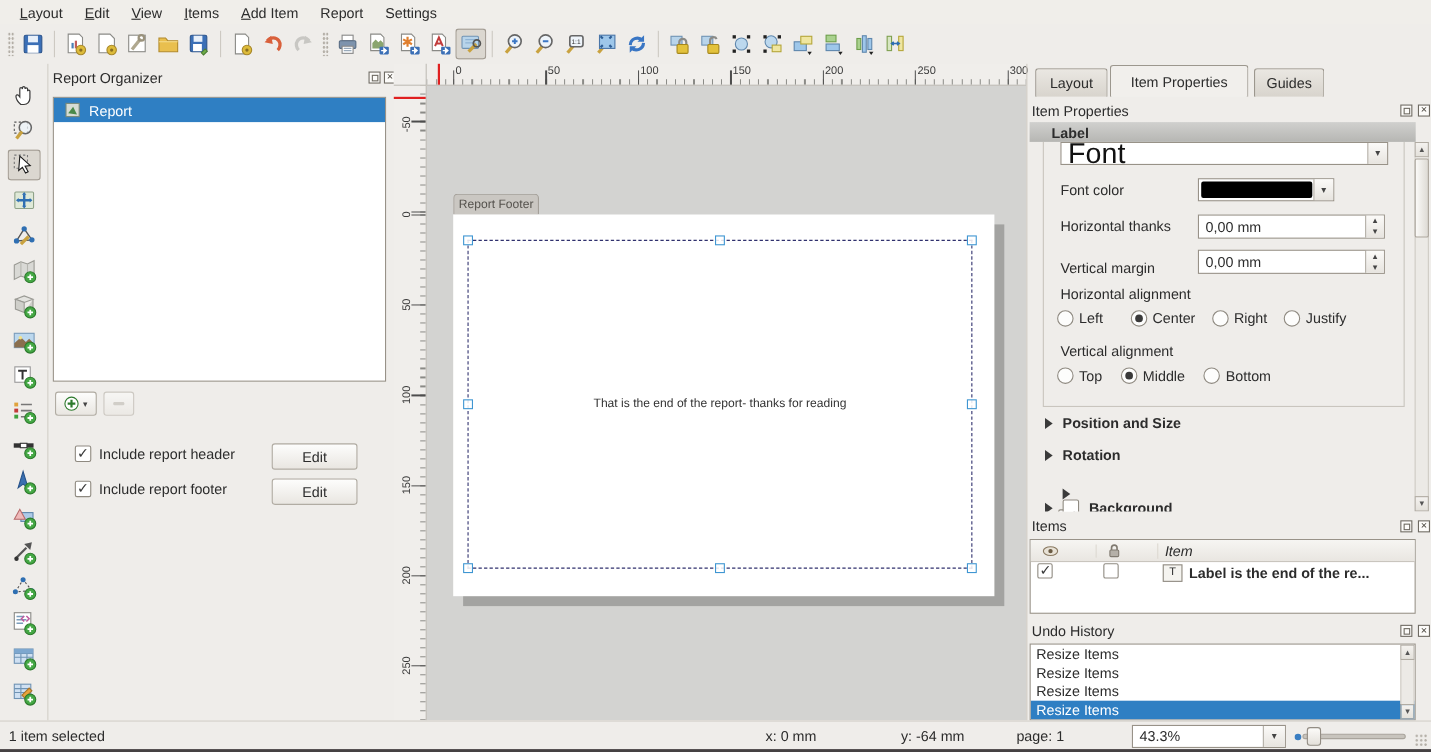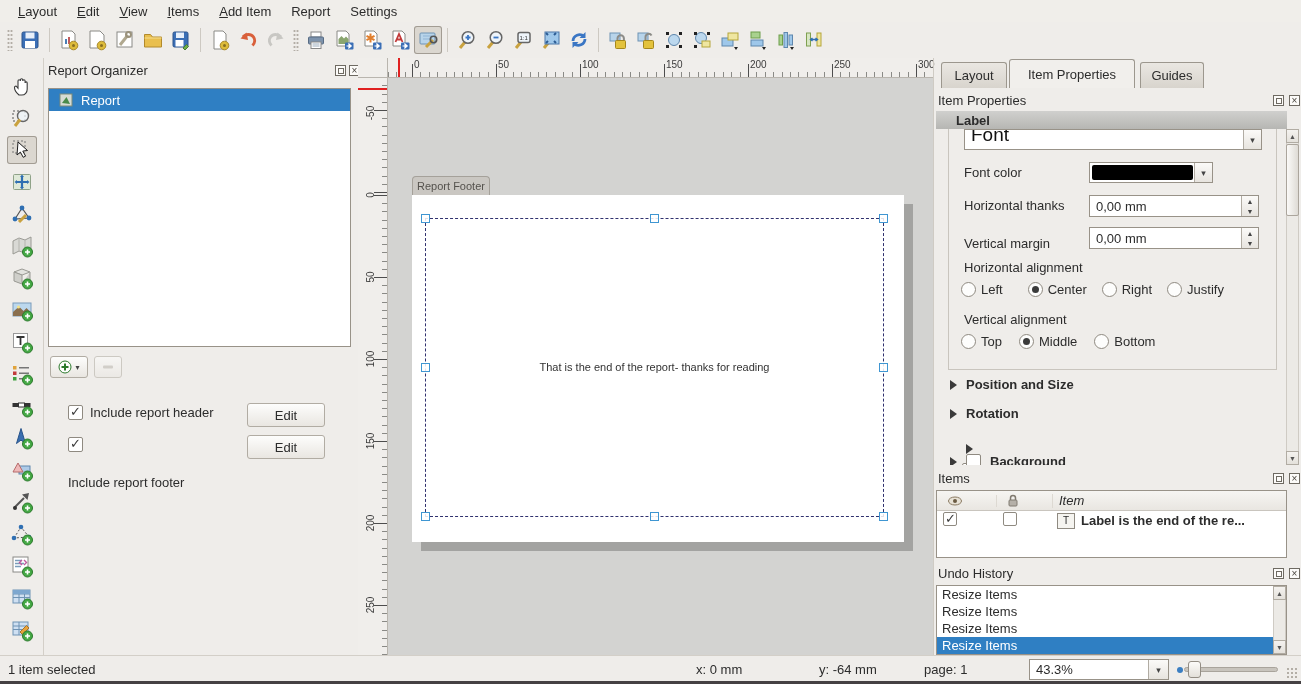--- a/index.html
+++ b/index.html
@@ -480,21 +480,21 @@
           <rect x="1" y="4.5" width="10" height="3" rx="1" fill="#b9b5ae"></rect>
         </svg>
     </div>
     <div class="abs" style="left:24px;top:347px;display:flex;align-items:center;gap:7px;">
       <span class="cb on"></span>
       <span>Include report header</span>
     </div>
     <div class="btn abs" style="left:203px;top:345px;width:78px;height:24px;">
       <span>Edit</span>
     </div>
-    <div class="abs" style="left:24px;top:379px;display:flex;align-items:flex-start;gap:23px;flex-direction:column;">
+    <div class="abs" style="left:24px;top:379px;display:flex;align-items:flex-start;gap:7px;">
       <span class="cb on"></span>
       <span>Include report footer</span>
     </div>
     <div class="btn abs" style="left:203px;top:377px;width:78px;height:24px;">
       <span>Edit</span>
     </div>
   </div>
 
   <div class="canvas">
     <div class="abs" style="left:0;top:0;width:30px;height:20px;background:#f0eeeb;border-right:1px solid #b9b5ae;border-bottom:1px solid #b9b5ae;box-sizing:border-box;"></div>
@@ -553,21 +553,21 @@
     <span class="winbtn float" style="left:339px;top:37px;"></span>
     <span class="winbtn close" style="left:355px;top:37px;"></span>
     <div class="sechdr" style="top:53px;">
         <span>Label</span>
       </div>
 
     <div class="abs" style="left:0;top:71px;width:368px;height:336px;overflow:hidden;">
       <div class="grpframe" style="left:14px;top:-4px;width:327px;height:243px;"></div>
 
       <div class="field" style="position:absolute;left:30px;top:0px;width:298px;height:21px;overflow:hidden;">
-        <span style="display:block;font-size:19px;margin-top:-6px;padding-left:6px;color:#111;">Font</span>
+        <span style="display:block;font-size:26px;margin-top:-6px;padding-left:6px;color:#111;">Font</span>
         <span class="ddseg">▾</span>
       </div>
 
       <span class="flabel" style="left:30px;top:36px;">Font color</span>
       <div class="field" style="position:absolute;left:155px;top:33px;width:124px;height:21px;">
         <div style="position:absolute;left:2px;top:2px;right:19px;bottom:2px;background:#000;border-radius:2px;"></div>
         <span class="ddseg">▾</span>
       </div>
 
       <span class="flabel" style="left:30px;top:69px;">Horizontal thanks</span>

